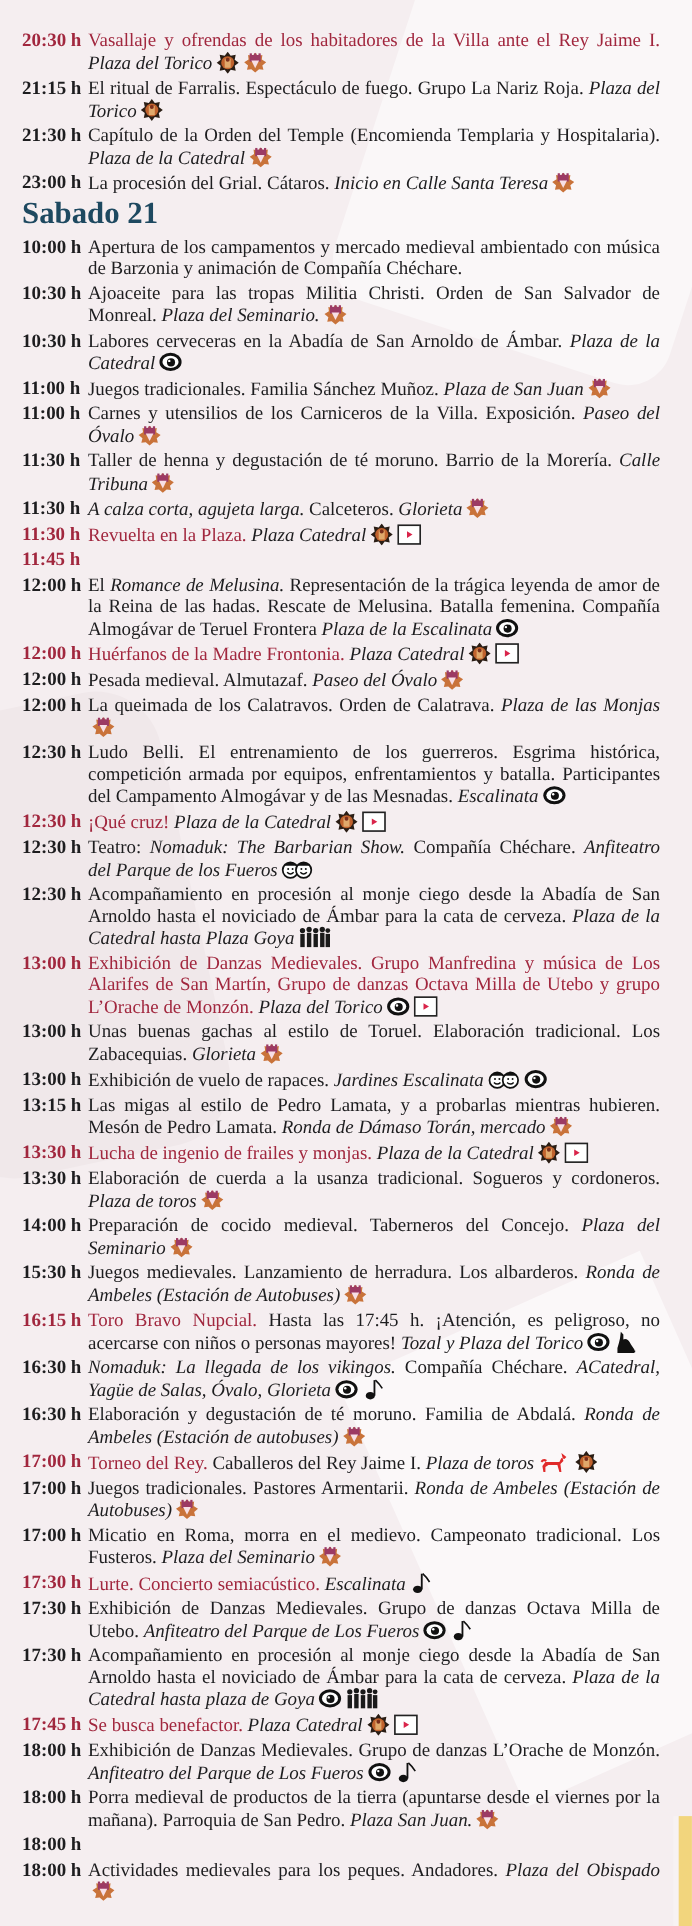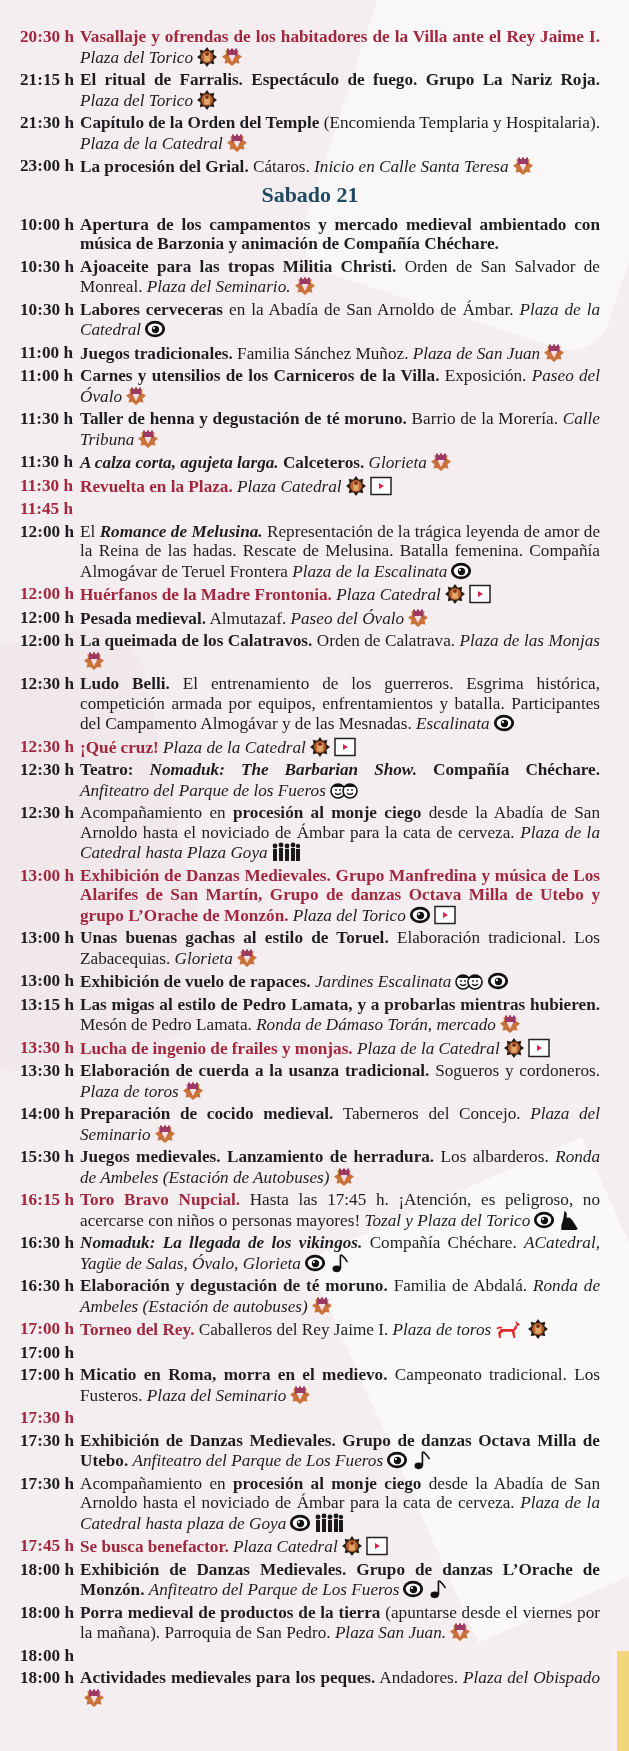--- a/index.html
+++ b/index.html
@@ -28,26 +28,26 @@
   }
   .entry {
     display: flex; font-size: 17.2px; line-height: 19.5px;
     margin-bottom: 3px;
   }
   .time {
     flex: 0 0 60px; font-weight: bold; white-space: nowrap;
   }
   .text { flex: 1; text-align: justify; }
   .entry.red .time, .entry.red .title { color: #a1273e; }
-  .title { font-weight: bold; }
+  .title { font-weight: normal; }
   .it { font-style: italic; }
   .plain { font-weight: normal; }
   .day-heading {
-    font-size: 22px; font-weight: bold; color: #1e4960;
-    margin: 2px 0 5px 0; line-height: 30px; text-align: center;
+    font-size: 28px; font-weight: bold; color: #1e4960;
+    margin: 2px 0 5px 0; line-height: 30px;
   }
   .icon {
     display: inline-block; vertical-align: -4px; width: 22px; height: 20px;
     margin-left: 3px; position: relative;
   }
   .icon svg { width: 100%; height: 100%; display: block; }
   .icon.wide { width: 30px; }
 </style>
 </head>
 <body>
@@ -431,34 +431,47 @@
     <path d="M2 11 Q4 8 7 10" stroke="#e02a2a" stroke-width="2" fill="none"></path>
   </svg></span><span class="icon"><svg viewBox="0 0 22 22">
     <polygon points="11,0 14,4 19,3 18,8 22,11 18,14 19,19 14,18 11,22 8,18 3,19 4,14 0,11 4,8 3,3 8,4" fill="#2a1d14"></polygon>
     <circle cx="11" cy="11" r="6.5" fill="#c0622d"></circle>
     <path d="M8 7 h6 v9 h-6 z" fill="#e0a96b"></path>
     <circle cx="11" cy="8" r="2" fill="#7a2e1b"></circle>
   </svg></span></div>
       </div>
       <div class="entry">
         <span class="time">17:00 h</span>
+        <div class="text"><span class="title">Juegos tradicionales.</span> <span class="plain">Pastores Armentarii.</span> <span class="it plain">Ronda de Ambeles (Estación de Autobuses)</span><span class="icon"><svg viewBox="0 0 22 20">
+    <polygon points="11,1 13.5,4 17.5,3 17,7 21,9.5 17.5,12.5 18.5,16.5 14.5,16 11,19 7.5,16 3.5,16.5 4.5,12.5 1,9.5 5,7 4.5,3 8.5,4" fill="#c9733a"></polygon>
+    <rect x="6" y="3" width="10" height="6" fill="#9c3a64"></rect>
+    <rect x="6" y="1.5" width="2" height="2" fill="#9c3a64"></rect>
+              <rect x="10" y="1.5" width="2" height="2" fill="#9c3a64"></rect>
+              <rect x="14" y="1.5" width="2" height="2" fill="#9c3a64"></rect>
+    <path d="M7.5 8 L11 15 L14.5 8 Z" fill="#f7dfe6"></path>
+  </svg></span></div>
       </div>
       <div class="entry">
         <span class="time">17:00 h</span>
         <div class="text"><span class="title">Micatio en Roma, morra en el medievo.</span> <span class="plain">Campeonato tradicional. Los Fusteros.</span> <span class="it plain">Plaza del Seminario</span><span class="icon"><svg viewBox="0 0 22 20">
     <polygon points="11,1 13.5,4 17.5,3 17,7 21,9.5 17.5,12.5 18.5,16.5 14.5,16 11,19 7.5,16 3.5,16.5 4.5,12.5 1,9.5 5,7 4.5,3 8.5,4" fill="#c9733a"></polygon>
     <rect x="6" y="3" width="10" height="6" fill="#9c3a64"></rect>
     <rect x="6" y="1.5" width="2" height="2" fill="#9c3a64"></rect>
               <rect x="10" y="1.5" width="2" height="2" fill="#9c3a64"></rect>
               <rect x="14" y="1.5" width="2" height="2" fill="#9c3a64"></rect>
     <path d="M7.5 8 L11 15 L14.5 8 Z" fill="#f7dfe6"></path>
   </svg></span></div>
       </div>
       <div class="entry red">
         <span class="time">17:30 h</span>
+        <div class="text"><span class="title">Lurte. Concierto semiacústico.</span> <span class="it plain">Escalinata</span><span class="icon"><svg viewBox="0 0 22 24">
+    <ellipse cx="7" cy="19" rx="5" ry="4" fill="#111"></ellipse>
+    <rect x="10.5" y="2" width="2" height="17" fill="#111"></rect>
+    <path d="M12.5 2 Q17 6 20 11" stroke="#111" stroke-width="1.8" fill="none"></path>
+  </svg></span></div>
       </div>
       <div class="entry">
         <span class="time">17:30 h</span>
         <div class="text"><span class="title">Exhibición de Danzas Medievales. Grupo de danzas Octava Milla de Utebo.</span> <span class="it plain">Anfiteatro del Parque de Los Fueros</span><span class="icon"><svg viewBox="0 0 24 20">
     <ellipse cx="12" cy="10" rx="11" ry="9" fill="#111"></ellipse>
     <ellipse cx="12" cy="10" rx="8" ry="6" fill="#fff"></ellipse>
     <circle cx="12.5" cy="10.5" r="4" fill="#111"></circle>
     <circle cx="10.8" cy="9" r="1.2" fill="#fff"></circle>
   </svg></span><span class="icon"><svg viewBox="0 0 22 24">
     <ellipse cx="7" cy="19" rx="5" ry="4" fill="#111"></ellipse>

